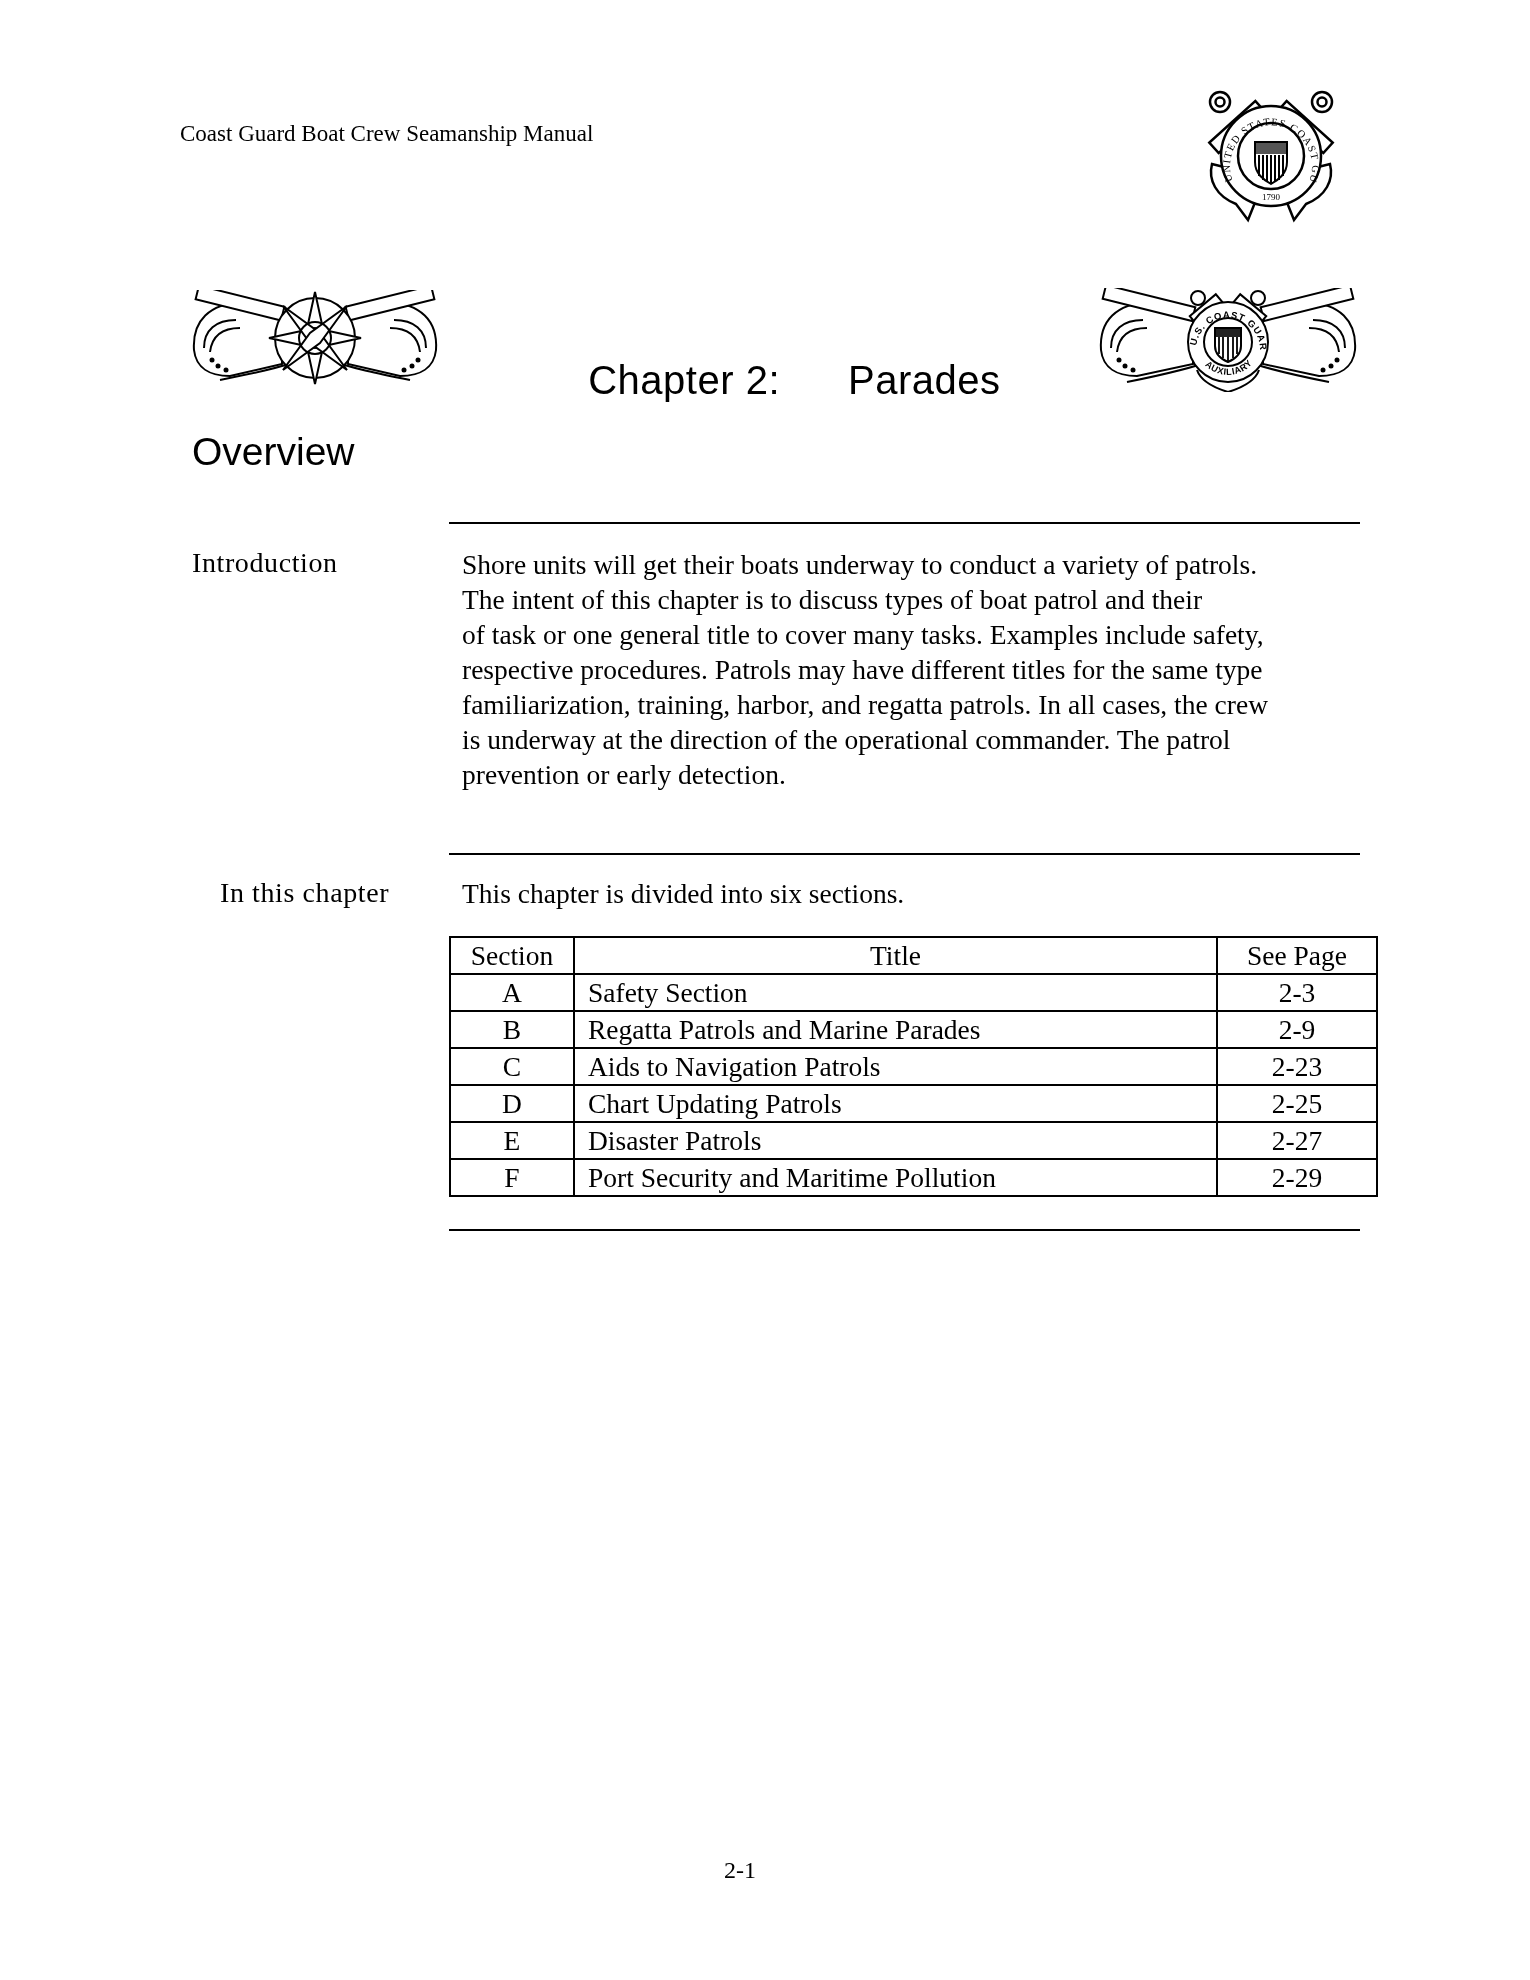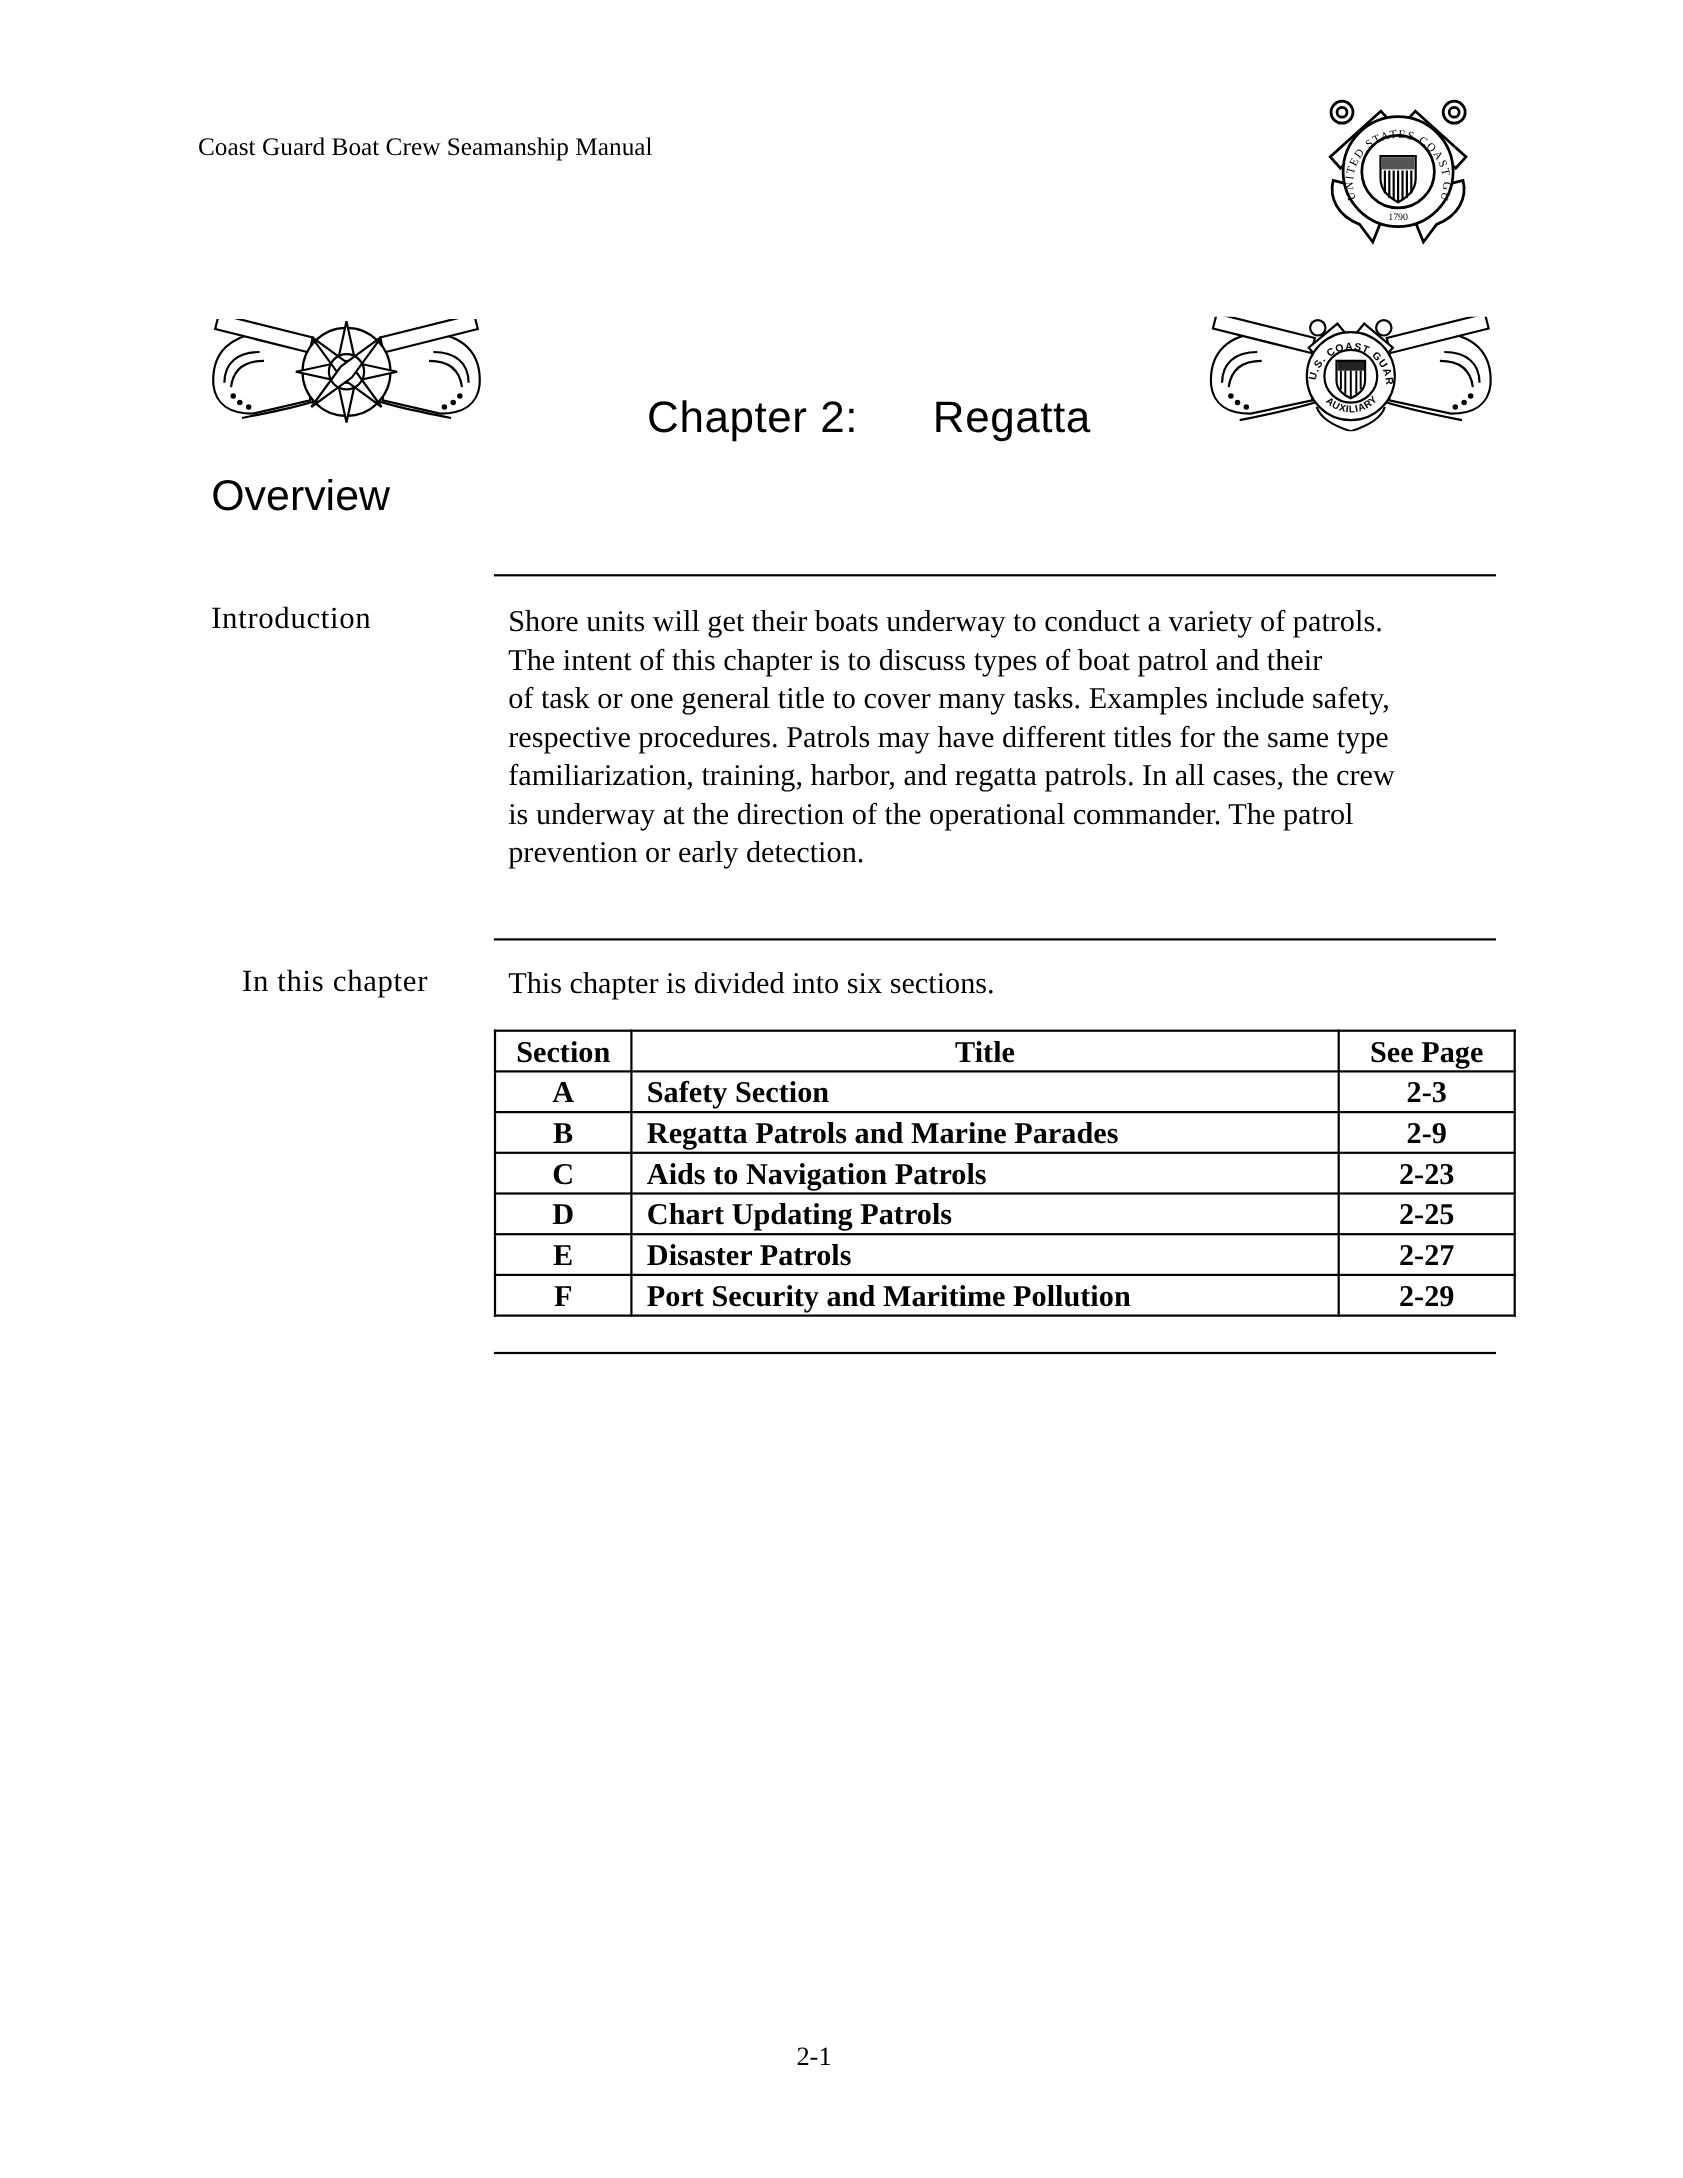--- a/index.html
+++ b/index.html
@@ -10,21 +10,21 @@
   .insignia-left { left: 190px; top: 290px; width: 250px; height: 96px; }
   .insignia-right { left: 1097px; top: 288px; width: 262px; height: 104px; }
   .chapter-title { top: 313px; left: 565px; font-family: "Liberation Sans", sans-serif; font-size: 40px; letter-spacing: 0.5px; white-space: pre; }
   .chapter-title span { display: inline-block; text-align: center; }
   .chapter-name { margin-left: 68px; }
   .overview { left: 192px; top: 430px; font-family: "Liberation Sans", sans-serif; font-size: 39px; }
   .rule { left: 449px; width: 911px; height: 0; border-top: 2.5px solid #000; }
   .block-label { left: 192px; font-size: 28px; letter-spacing: 0.6px; }
   .block-body { left: 462px; width: 900px; font-size: 27.5px; line-height: 35px; }
   .toc { left: 449px; top: 936px; border-collapse: collapse; font-size: 27.5px; }
-  .toc th, .toc td { border: 2px solid #000; padding: 0; height: 35px; line-height: 33px; font-weight: bold; }
+  .toc th, .toc td { border: 2px solid #000; padding: 0; height: 35px; line-height: 33px; font-weight: normal; }
   .toc .c-sec { width: 122px; text-align: center; }
   .toc .c-title { width: 628px; text-align: left; padding-left: 13px; }
   .toc th.c-title { text-align: center; padding-left: 0; }
   .toc .c-page { width: 158px; text-align: center; }
   .page-number { left: 0; width: 1480px; top: 1857px; text-align: center; font-size: 24px; }
   svg { display: block; }
 </style>
 </head>
 <body>
 
@@ -98,21 +98,21 @@
       <polygon points="125,2 135,48 125,94 115,48"></polygon>
       <polygon points="79,48 125,38 171,48 125,58"></polygon>
       <polygon points="93,16 130,43 157,80 120,53"></polygon>
       <polygon points="157,16 130,53 93,80 120,43"></polygon>
       <circle cx="125" cy="48" r="16" fill="none"></circle>
     </g>
   </svg>
 </div>
 
 <div class="abs chapter-title">
-  <span>Chapter 2:</span><span class="chapter-name">Regatta</span>
+  <span>Chapter 2:</span><span class="chapter-name">Parades</span>
 </div>
 
 <div class="abs insignia-right">
   <svg width="262" height="104" viewBox="0 0 262 104">
     <g stroke="#000" stroke-width="2" fill="#fff">
       <path d="M4 62 C 2 32, 20 16, 52 14 L 96 28 L 96 76 L 40 88 C 20 88, 6 80, 4 62 Z"></path>
       <path d="M258 62 C 260 32, 242 16, 210 14 L 166 28 L 166 76 L 222 88 C 242 88, 256 80, 258 62 Z"></path>
       <path d="M14 60 C 14 42, 26 32, 46 32" fill="none"></path>
       <path d="M20 64 C 22 48, 32 40, 50 40" fill="none"></path>
       <path d="M248 60 C 248 42, 236 32, 216 32" fill="none"></path>

